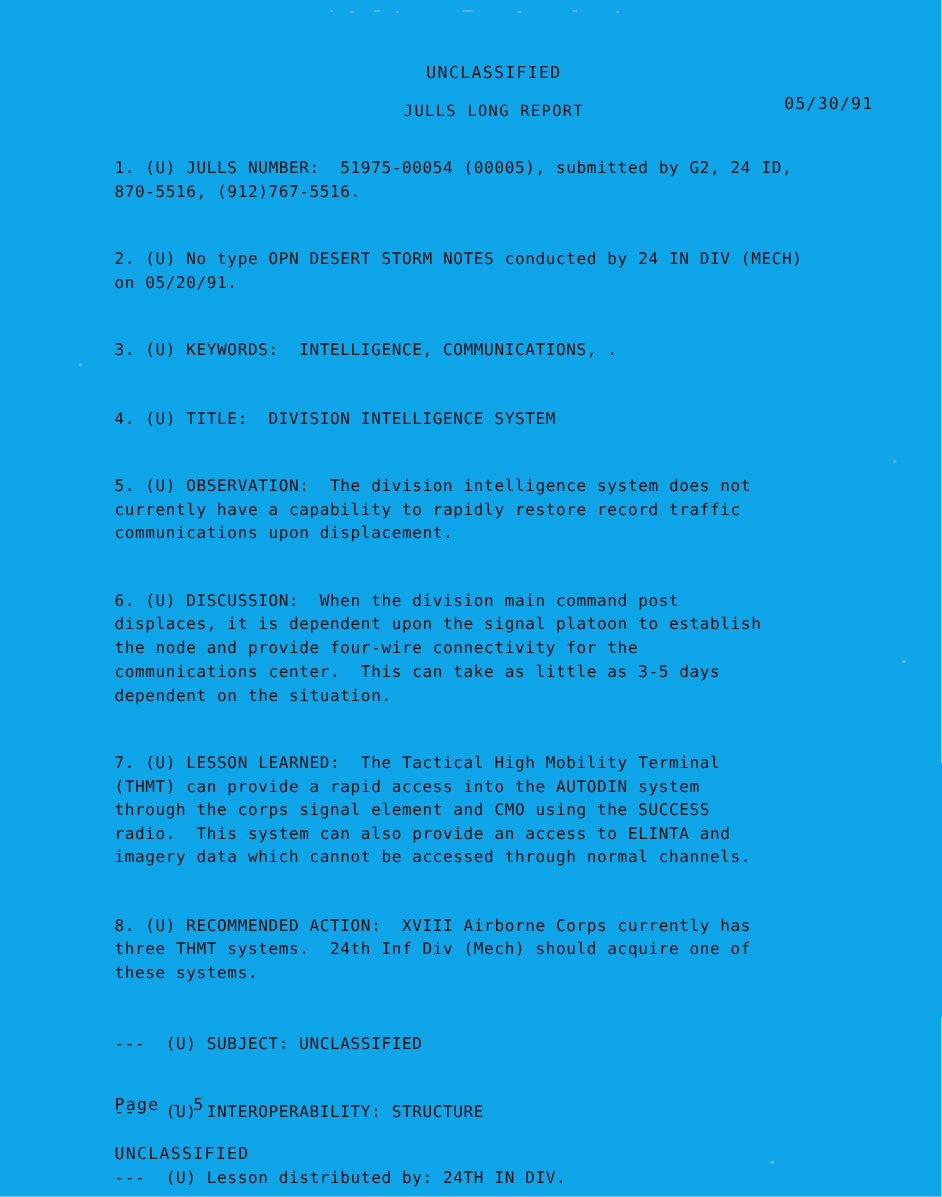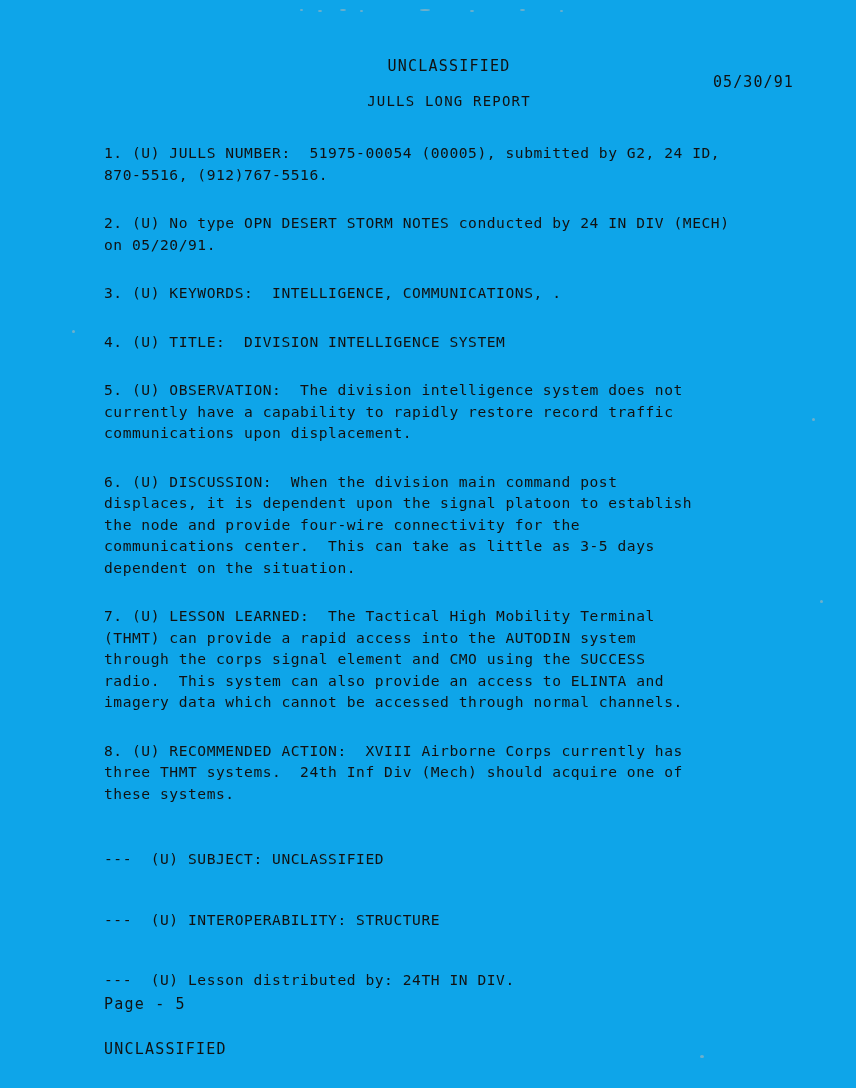--- a/index.html
+++ b/index.html
@@ -42,37 +42,37 @@
   }
   .classification {
     text-align: center;
     font-size: 15px;
     letter-spacing: 1.2px;
     line-height: 22px;
   }
   .date {
     position: absolute;
     right: 0;
-    top: 18px;
+    top: 30px;
     font-size: 15px;
     letter-spacing: 1.1px;
   }
   .doc-title {
     text-align: center;
     font-size: 14px;
     letter-spacing: 1.2px;
     margin-top: 13px;
     line-height: 22px;
   }
   .body-block {
     font-size: 14.6px;
     line-height: 21.5px;
     letter-spacing: 0.55px;
     white-space: pre-wrap;
-    margin-top: 27px;
+    margin-top: 40px;
     text-align: left;
   }
   .body-block.first { margin-top: 30px; }
   .tail-block {
     font-size: 14.6px;
     line-height: 21.5px;
     letter-spacing: 0.55px;
     white-space: pre-wrap;
     margin-top: 39px;
   }

